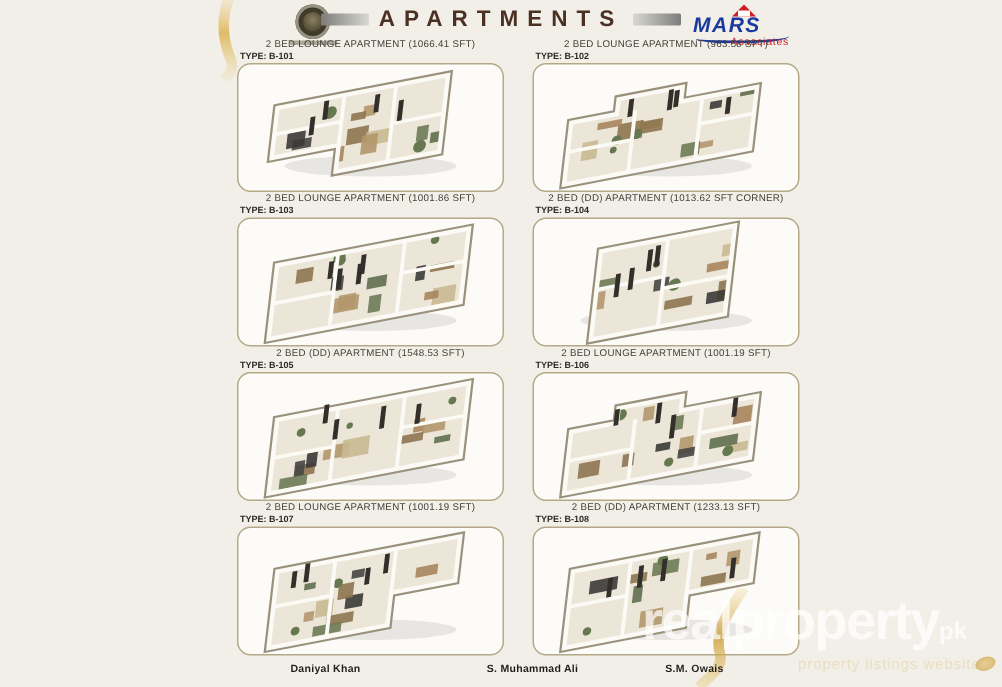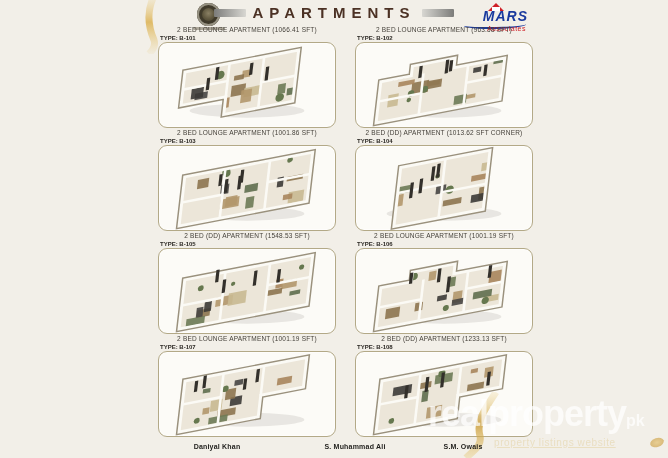--- a/index.html
+++ b/index.html
@@ -26,21 +26,21 @@
   .subtitle{font-size:9px;letter-spacing:5px;color:#8b8b85;margin-top:2px;}
   
   .mars{position:absolute;left:462px;top:3px;width:66px;height:30px;}
   .mars-roof{
     position:absolute;left:26px;top:0;width:0;height:0;
     border-left:8px solid transparent;border-right:8px solid transparent;
     border-bottom:8px solid #cf2027;
   }
   .mars-roof-inner{position:absolute;left:30px;top:4px;width:8px;height:4px;background:#fff;}
   .mars-name{
-    position:absolute;left:0;top:5px;width:66px;text-align:right;
+    position:absolute;left:0;top:5px;width:66px;text-align:left;
     font-size:14px;font-weight:bold;font-style:italic;letter-spacing:1px;color:#1b3a9e;
   }
   .mars-swoosh{
     position:absolute;left:2px;top:18px;width:62px;height:6px;
     border-bottom:2px solid #1b3a9e;border-radius:0 0 60% 40%;
   }
   .mars-sub{
     position:absolute;right:2px;top:22px;font-size:7px;color:#cf2027;letter-spacing:.5px;
   }
   
@@ -68,22 +68,22 @@
   .sig1{left:315px;width:80px;text-align:center;}
   .sig2{left:430px;width:66px;text-align:center;}
   
   .watermark{position:absolute;left:428px;top:396px;width:240px;pointer-events:none;}
   .wm-main{
     font-size:36px;font-weight:bold;letter-spacing:-1px;
     color:rgba(255,255,255,.72);line-height:36px;white-space:nowrap;
   }
   .wm-suffix{font-size:16px;font-weight:bold;color:rgba(255,255,255,.72);letter-spacing:0;}
   .wm-tagline{
-    margin-left:66px;margin-top:-2px;font-size:10px;letter-spacing:.6px;
-    color:rgba(233,221,191,.95);white-space:nowrap;text-decoration:underline;
+    margin-left:104px;margin-top:-2px;font-size:10px;letter-spacing:.6px;
+    color:rgba(233,221,191,.95);white-space:nowrap;
   }
   
   .gold-top{position:absolute;left:138px;top:-4px;}
   .gold-swirl{position:absolute;left:460px;top:392px;}
   .gold-dot{
     position:absolute;left:650px;top:438px;width:14px;height:9px;border-radius:50%;
     background:radial-gradient(ellipse at center,#e3bd66,#c2912f);opacity:.65;transform:rotate(-18deg);
   }
 </style>
 </head>

